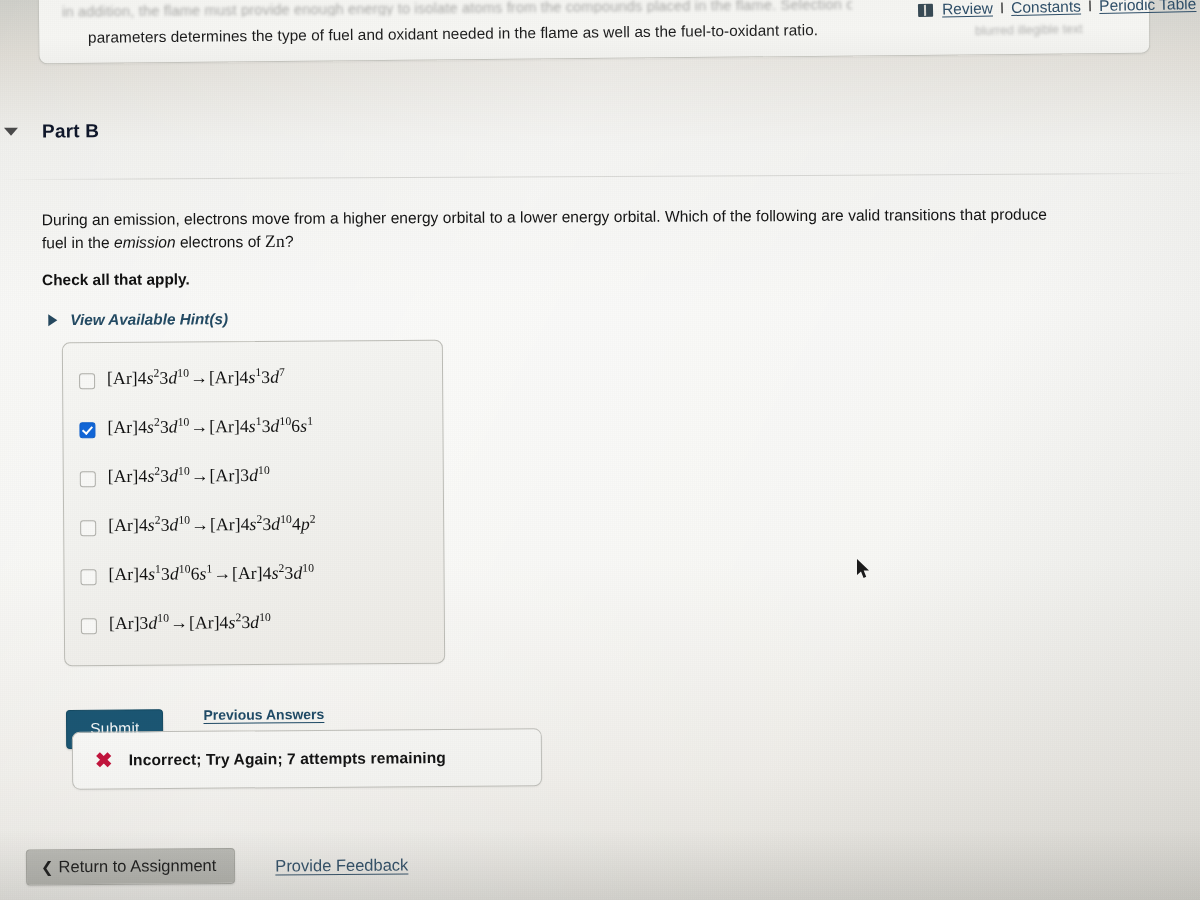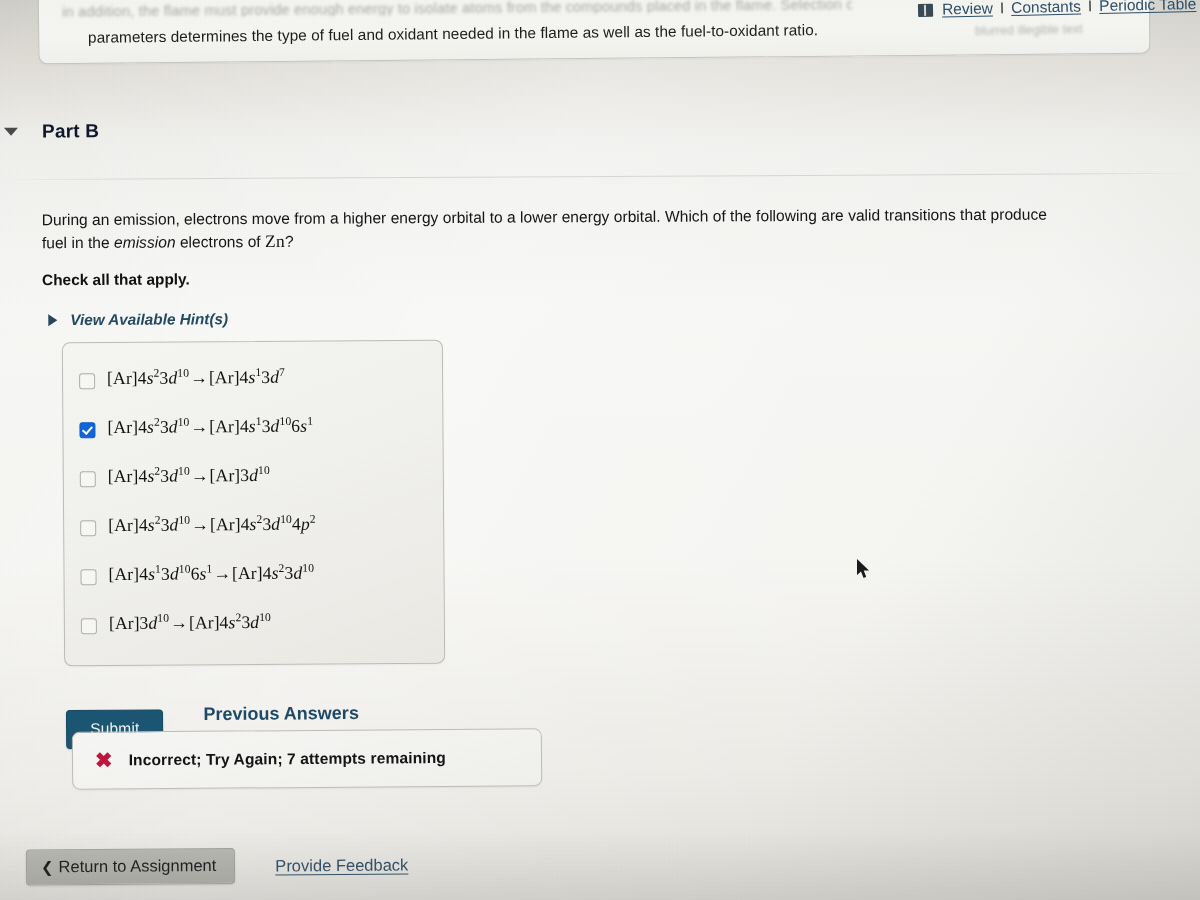--- a/index.html
+++ b/index.html
@@ -285,23 +285,24 @@
     border: 1px solid #154a63;
     border-radius: 4px;
     font-size: 15.5px;
     padding: 9px 23px 10px 23px;
     cursor: pointer;
     box-shadow: 0 1px 2px rgba(0,0,0,0.18);
     letter-spacing: .2px;
     margin-top: 28px;
   }
   .link-prev {
-    font-size: 18px;
+    font-size: 14px;
     font-weight: bold;
     color: #1f4a66;
+    text-decoration: underline;
     text-underline-offset: 2.5px;
     cursor: pointer;
   }
 
   
   .feedback {
     position: absolute;
     left: 72px;
     top: 730px;
     width: 470px;

